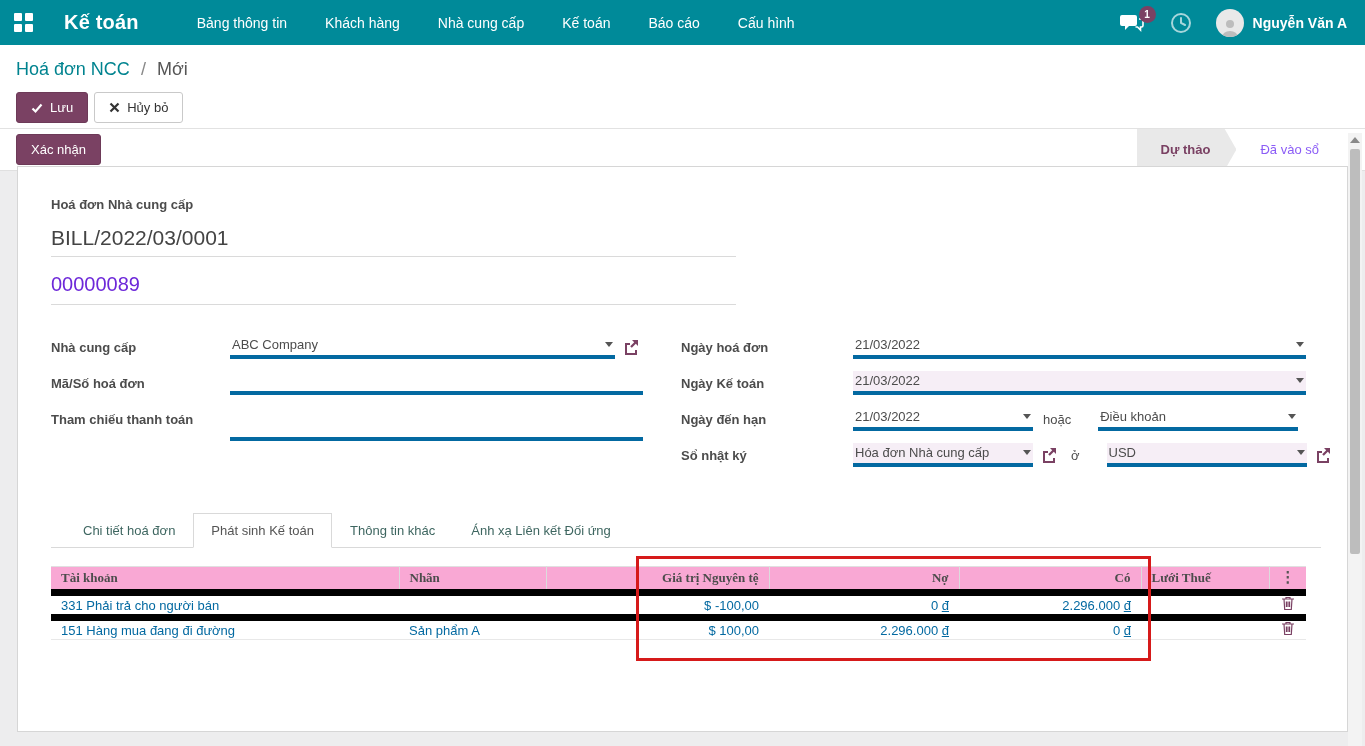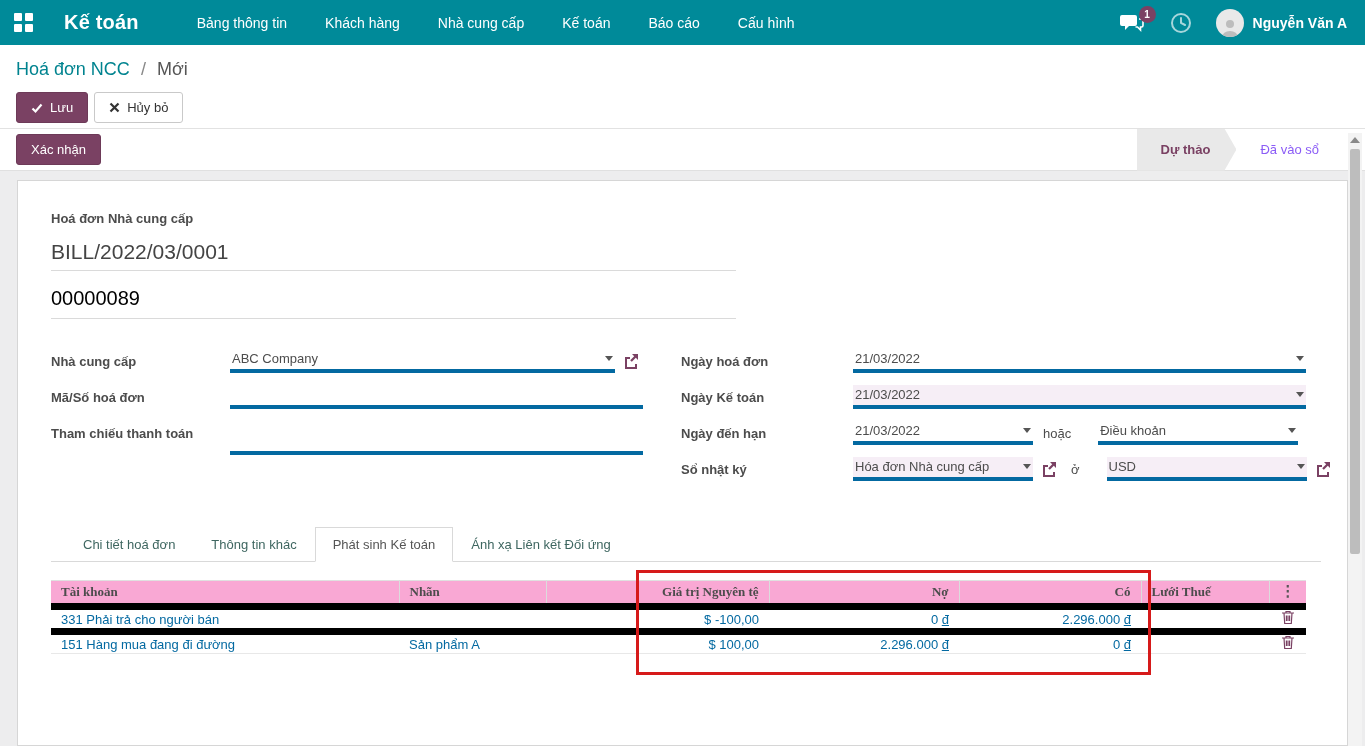--- a/index.html
+++ b/index.html
@@ -44,26 +44,26 @@
     background:#fff; border-bottom:1px solid #e0e0e0; display:flex; align-items:center;
     justify-content:space-between; padding-left:16px; }
   .status-steps { display:flex; height:42px; margin-right:26px; }
   .step { line-height:42px; padding:0 20px 0 24px; font-size:13px; }
   .step.active { background:#e9e9e9; color:#7a4163; font-weight:700;
     clip-path:polygon(0 0, calc(100% - 12px) 0, 100% 50%, calc(100% - 12px) 100%, 0 100%);
     padding-right:26px; }
   .step.inactive { color:#8b5cf6; }
 
   
-  .sheet { position:absolute; top:180px; left:17px; width:1331px; height:566px;
+  .sheet { position:absolute; top:166px; left:17px; width:1331px; height:566px;
     background:#fff; border:1px solid #d6d6d6; padding:30px 26px 0 33px; overflow:hidden; }
   .type-label { font-size:13px; font-weight:700; color:#4c4c4c; }
   .doc-name { font-size:21px; color:#444; width:685px; border-bottom:1px solid #dadada;
     padding:14px 0 6px 0; }
-  .doc-number { font-size:20px; color:#000000; width:685px; border-bottom:1px solid #dadada;
+  .doc-number { font-size:20px; color:#6d28d9; width:685px; border-bottom:1px solid #dadada;
     padding:16px 0 8px 0; }
 
   .field-groups { display:flex; margin-top:30px; }
   .group-left  { width:592px; }
   .group-right { width:625px; margin-left:38px; }
   .frow { display:flex; align-items:flex-start; margin-bottom:10px; min-height:26px; }
   .flabel { width:162px; font-size:13px; font-weight:700; color:#4c4c4c;
     padding-top:3px; line-height:1.55; flex-shrink:0; }
   .flabel-r { width:155px; }
   .fvalue { flex:1; display:flex; align-items:center; font-size:13px; color:#4c4c4c; }
@@ -284,22 +284,22 @@
               <path d="M9 1 h6 v6 l-2.2-2.2 -4 4 -1.6-1.6 4-4z" fill="#7a4163"></path>
             </svg>
           </span>
         </div>
       </div>
     </div>
   </div>
 
   <div class="tabs">
     <div class="tab">Chi tiết hoá đơn</div>
+    <div class="tab active">Phát sinh Kế toán</div>
     <div class="tab">Thông tin khác</div>
-    <div class="tab active">Phát sinh Kế toán</div>
     <div class="tab">Ánh xạ Liên kết Đối ứng</div>
   </div>
 
   <div class="table-wrap">
     <table>
       <colgroup>
         <col style="width:348px">
           <col style="width:147px">
           <col style="width:90px">
         <col style="width:133px">

